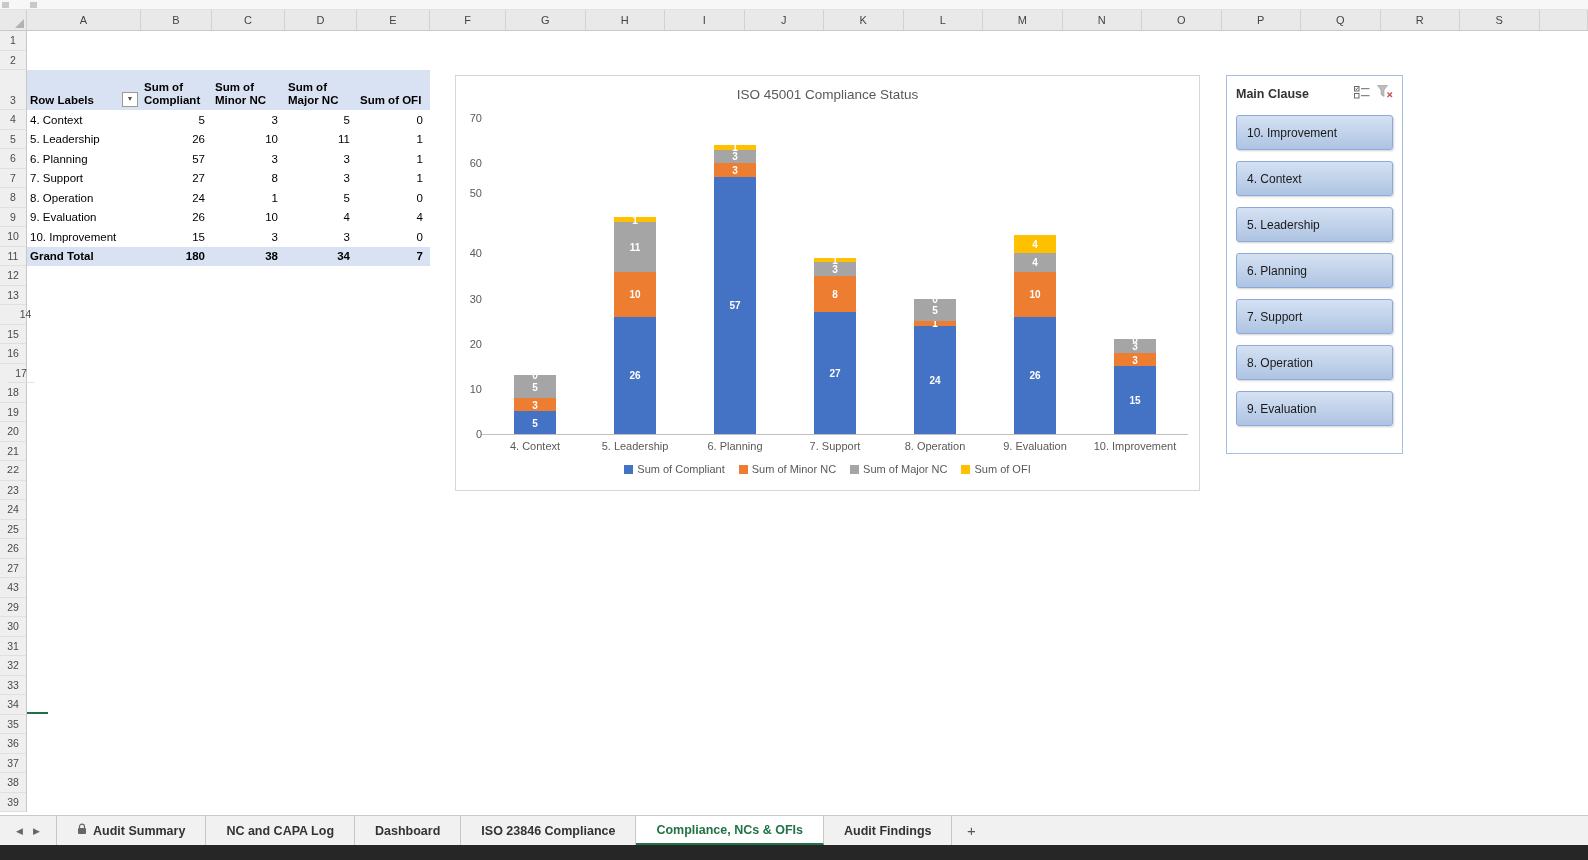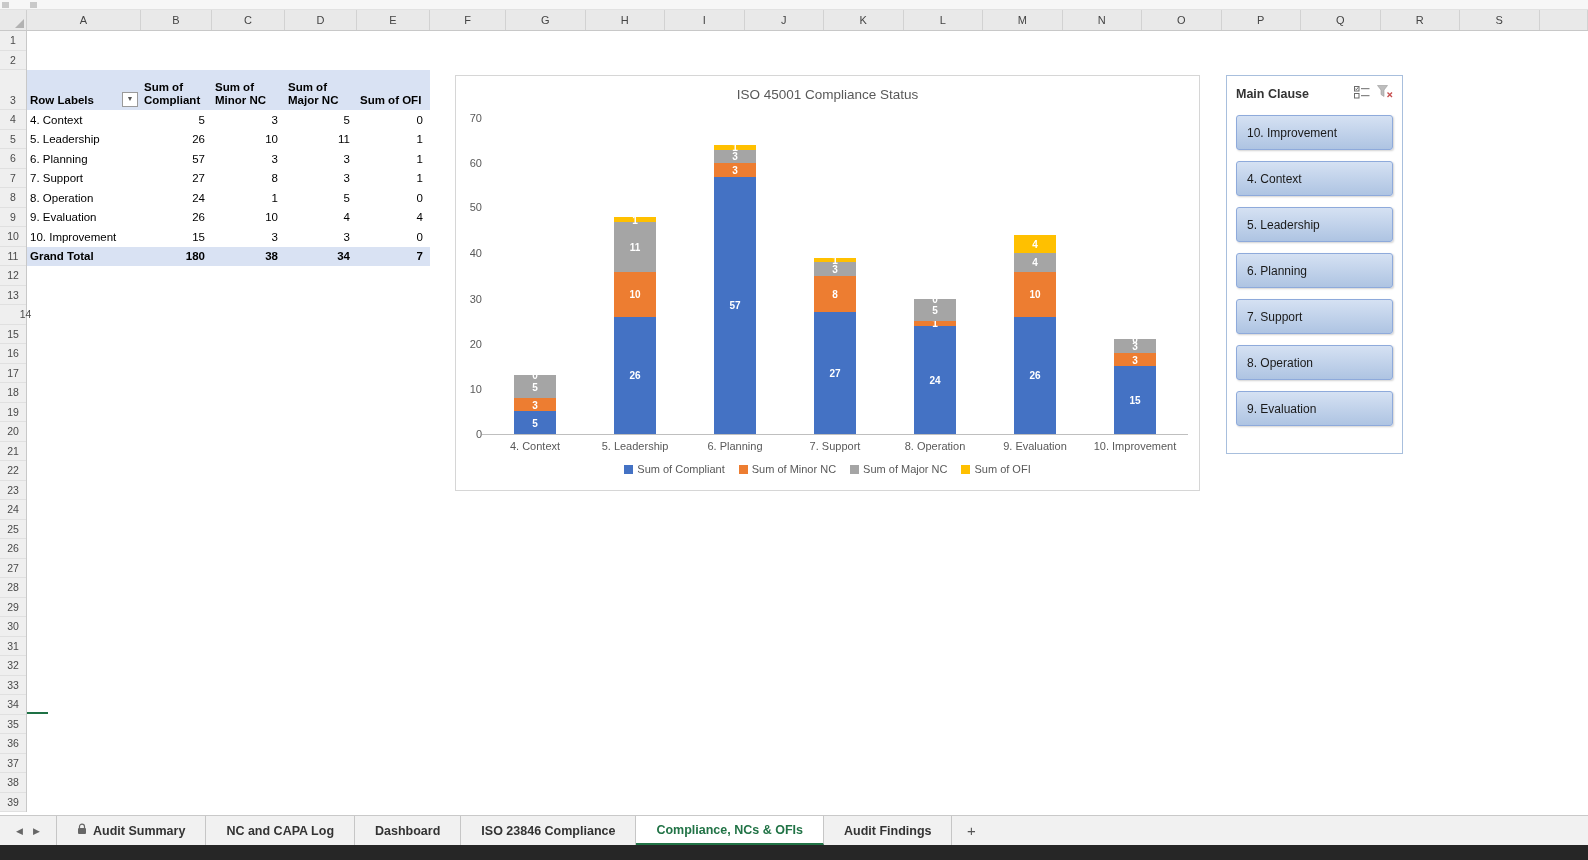--- a/index.html
+++ b/index.html
@@ -116,32 +116,32 @@
       <div class="row-h" style="height: 19.5px;">7</div>
       <div class="row-h" style="height: 19.5px;">8</div>
       <div class="row-h" style="height: 19.5px;">9</div>
       <div class="row-h" style="height: 19.5px;">10</div>
       <div class="row-h" style="height: 19.5px;">11</div>
       <div class="row-h" style="height: 19.5px;">12</div>
       <div class="row-h" style="height: 19.5px;">13</div>
       <div class="row-h" style="height: 19.5px; padding-left: 25px;">14</div>
       <div class="row-h" style="height: 19.5px;">15</div>
       <div class="row-h" style="height: 19.5px;">16</div>
-      <div class="row-h" style="height: 19.5px;">17</div>
+      <div class="row-h" style="height: 19.5px; margin-left: 8px;">17</div>
       <div class="row-h" style="height: 19.5px;">18</div>
       <div class="row-h" style="height: 19.5px;">19</div>
       <div class="row-h" style="height: 19.5px;">20</div>
       <div class="row-h" style="height: 19.5px;">21</div>
-      <div class="row-h" style="height: 19.5px;">22</div>
+      <div class="row-h" style="height: 19.5px; font-family: Liberation Mono, monospace;">22</div>
       <div class="row-h" style="height: 19.5px;">23</div>
       <div class="row-h" style="height: 19.5px;">24</div>
       <div class="row-h" style="height: 19.5px; text-align: right;">25</div>
       <div class="row-h" style="height: 19.5px;">26</div>
       <div class="row-h" style="height: 19.5px;">27</div>
-      <div class="row-h" style="height: 19.5px;">28</div>
+      <div class="row-h" style="height: 19.5px;">43</div>
       <div class="row-h" style="height: 19.5px;">29</div>
       <div class="row-h" style="height: 19.5px;">30</div>
       <div class="row-h" style="height: 19.5px;">31</div>
       <div class="row-h" style="height: 19.5px;">32</div>
       <div class="row-h" style="height: 19.5px;">33</div>
       <div class="row-h" style="height: 19.5px;">34</div>
       <div class="row-h" style="height: 19.5px;">35</div>
       <div class="row-h" style="height: 19.5px;">36</div>
       <div class="row-h" style="height: 19.5px;">37</div>
       <div class="row-h" style="height: 19.5px;">38</div>
@@ -227,21 +227,21 @@
           <div class="p-c num" style="width: 73px;">7</div>
         </div>
       </div>
   </div>
 
   <div class="chart-box">
     <div class="chart-title">ISO 45001 Compliance Status</div>
     <div id="yaxis">
         <div class="ylab" style="left: 2px; top: 36px;">70</div>
         <div class="ylab" style="left: 2px; top: 81.1429px;">60</div>
-        <div class="ylab" style="left: 2px; top: 125px;">50</div>
+        <div class="ylab" style="left: 2px; top: 111px;">50</div>
         <div class="ylab" style="left: 2px; top: 171.429px;">40</div>
         <div class="ylab" style="left: 2px; top: 216.571px;">30</div>
         <div class="ylab" style="left: 2px; top: 261.714px;">20</div>
         <div class="ylab" style="left: 2px; top: 306.857px;">10</div>
         <div class="ylab" style="left: 2px; top: 352px;">0</div>
       </div>
     <div class="plot" id="plot">
         <div class="slot" style="left: 0px;">
           <div class="bar">
             <div class="seg" style="bottom: 0px; height: 22.5714px; background: rgb(68, 114, 196);">

